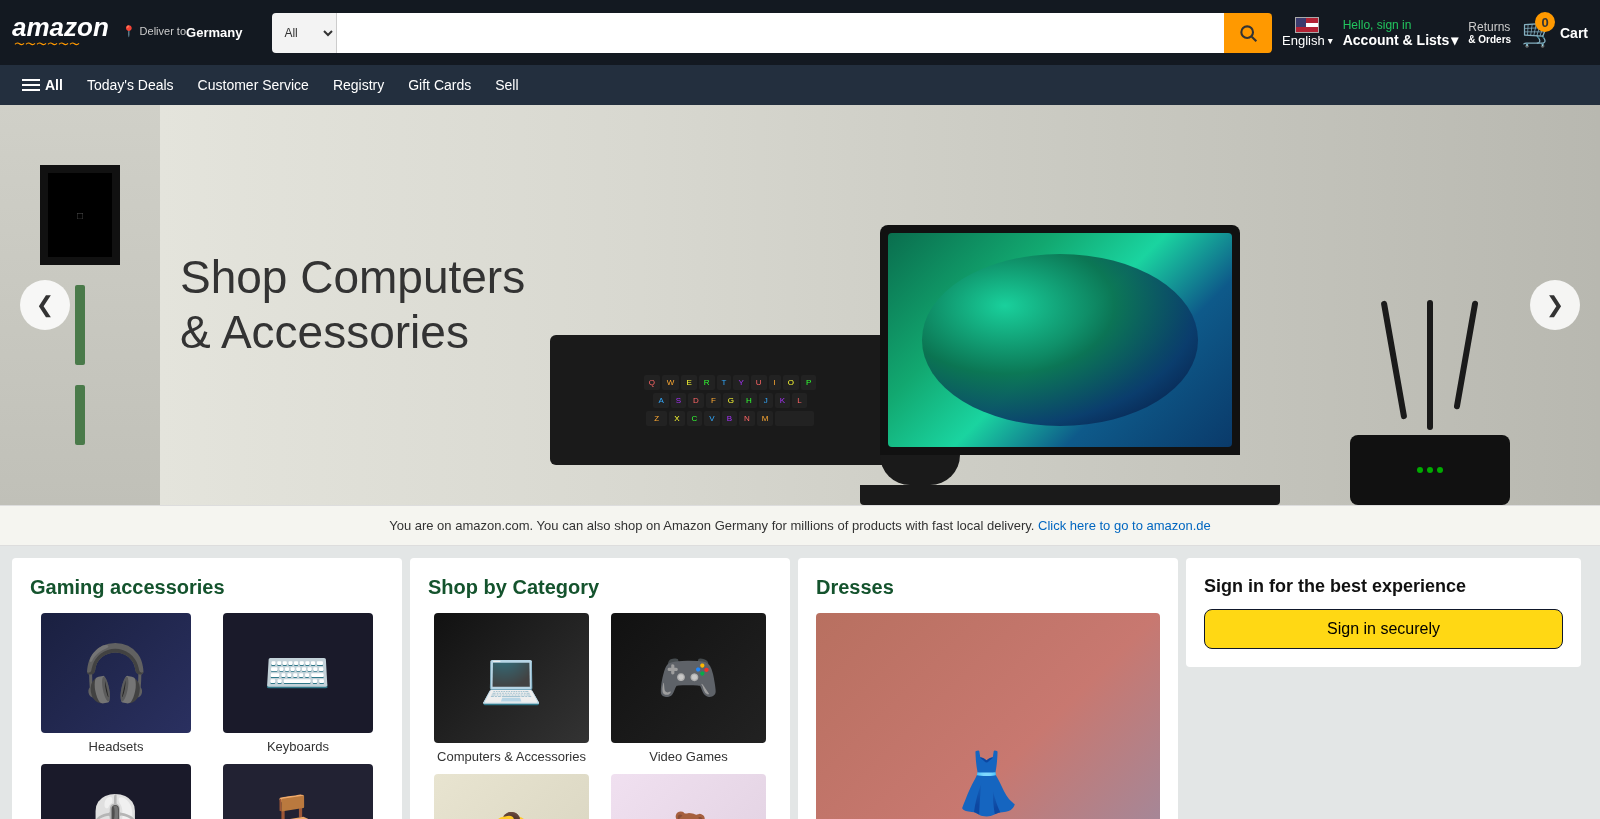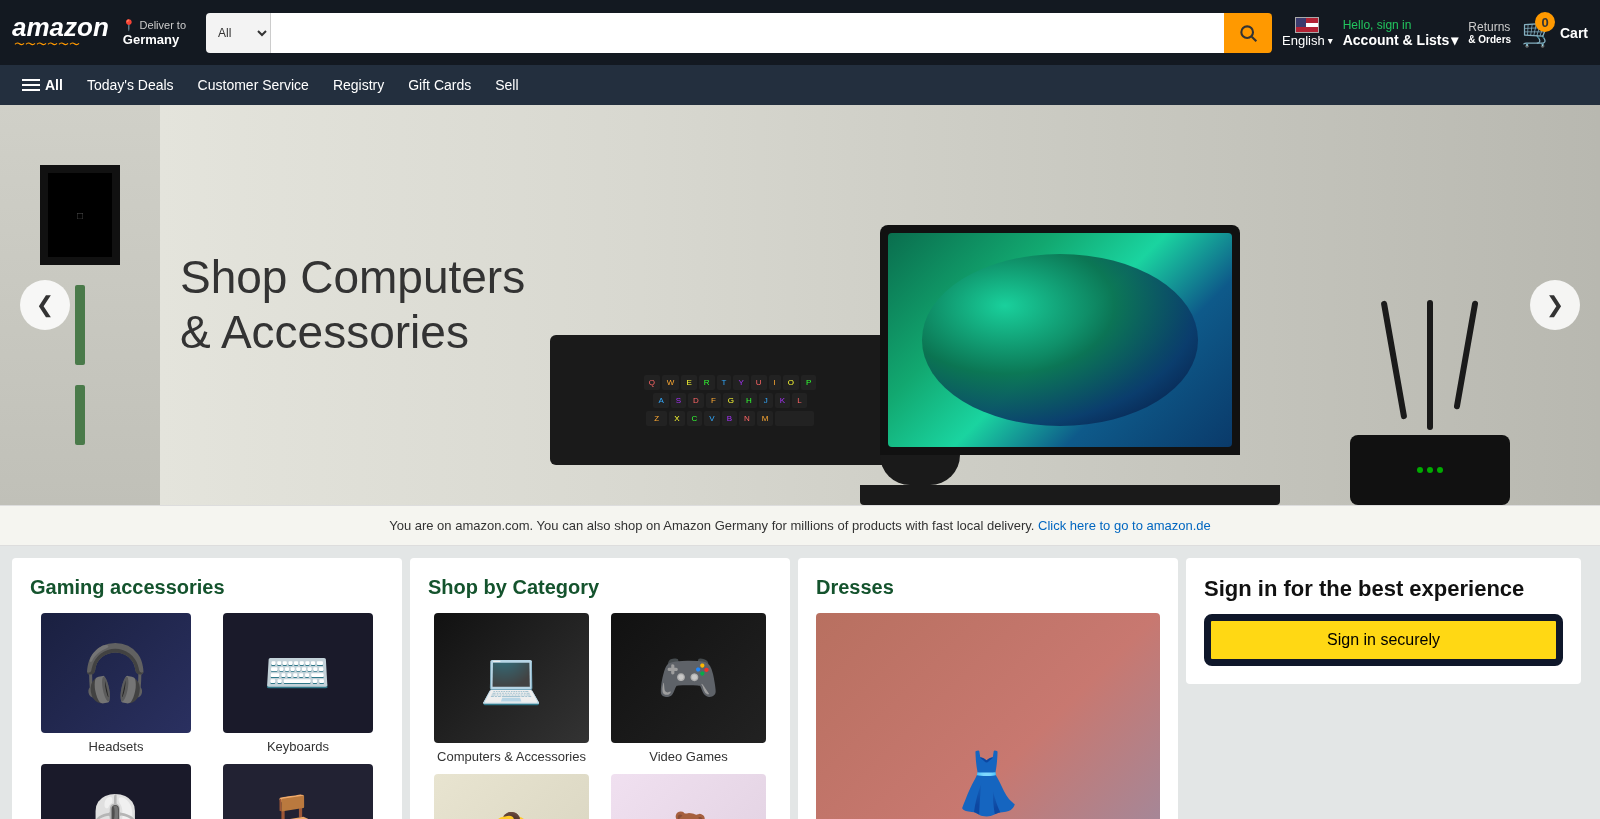--- a/index.html
+++ b/index.html
@@ -3,21 +3,21 @@
   <meta charset="utf-8">
   <style>
     * { margin: 0; padding: 0; box-sizing: border-box; }
     body { font-family: Arial, sans-serif; font-size: 14px; background: #fff; width: 1600px; overflow-x: hidden; }
 
     
     .header { background: #131921; display: flex; align-items: center; padding: 8px 12px; height: 65px; gap: 10px; }
     .logo-area { display: flex; flex-direction: column; align-items: flex-start; margin-right: 4px; }
     .logo-text { color: #fff; font-size: 26px; font-weight: bold; font-style: italic; line-height: 1; }
     .logo-smile { color: #FF9900; font-size: 11px; margin-top: -3px; margin-left: 2px; }
-    .deliver-area { display: flex; flex-direction: column; color: #ccc; font-size: 11px; margin-right: 10px; white-space: nowrap; cursor: pointer; }
+    .deliver-area { display: flex; flex-direction: row; color: #ccc; font-size: 11px; margin-right: 20px; white-space: nowrap; cursor: pointer; }
     .deliver-area .country { color: #fff; font-size: 13px; font-weight: bold; }
     .search-bar { flex: 1; display: flex; height: 40px; border-radius: 4px; overflow: hidden; }
     .search-category { background: #f3f3f3; border: none; padding: 0 8px; font-size: 12px; color: #333; cursor: pointer; border-right: 1px solid #ccc; min-width: 65px; }
     .search-input { flex: 1; border: none; padding: 0 12px; font-size: 15px; outline: none; }
     .search-btn { background: #FF9900; border: none; width: 48px; cursor: pointer; display: flex; align-items: center; justify-content: center; }
     .search-btn svg { width: 20px; height: 20px; fill: #333; }
     .lang-area { display: flex; flex-direction: column; align-items: center; color: #fff; font-size: 13px; cursor: pointer; }
     .lang-flag { width: 24px; height: 16px; background: linear-gradient(180deg, #B22234 33%, #fff 33%, #fff 66%, #B22234 66%); border: 1px solid #aaa; position: relative; }
     .lang-flag::before { content: ''; position: absolute; left: 0; top: 0; width: 10px; height: 9px; background: #3C3B6E; }
     .lang-row { display: flex; align-items: center; gap: 3px; }
@@ -71,22 +71,22 @@
     .category-item { display: flex; flex-direction: column; align-items: center; }
     .category-img { width: 155px; height: 130px; border-radius: 4px; display: flex; align-items: center; justify-content: center; overflow: hidden; font-size: 12px; text-align: center; }
     .category-label { font-size: 13px; color: #333; margin-top: 6px; text-align: center; }
     .computers-img { background: linear-gradient(135deg, #1a1a1a, #333); }
     .videogames-img { background: linear-gradient(135deg, #111, #222); }
     .baby-img { background: linear-gradient(135deg, #e8e4d0, #d8d4c0); }
     .toys-img { background: linear-gradient(135deg, #f0e8f0, #e0d8e0); }
 
     
     .signin-card { display: flex; flex-direction: column; gap: 12px; }
-    .signin-title { font-size: 22px; font-weight: bold; color: #111; }
-    .signin-btn { background: #FFD814; border: 7px solid #0f172a; border-radius: 8px; padding: 10px 20px; font-size: 16px; font-weight: normal; cursor: pointer; text-align: center; width: 100%; }
+    .signin-title { font-size: 18px; font-weight: bold; color: #111; }
+    .signin-btn { background: #FFD814; border: 1px solid #0f172a; border-radius: 8px; padding: 10px 20px; font-size: 16px; font-weight: normal; cursor: pointer; text-align: center; width: 100%; }
     .ship-promo { background: #00A8E0; border-radius: 4px; padding: 20px; color: #fff; }
     .ship-title { font-size: 22px; font-weight: bold; line-height: 1.3; margin-bottom: 8px; }
 
     .dress-clothes { display: flex; flex-direction: column; height: 340px; background: linear-gradient(135deg, #b87060 0%, #c87870 50%, #9090b0 100%); border-radius: 4px; align-items: center; justify-content: center; font-size: 60px; }
   </style>
 </head>
 <body>
 
 <header class="header">
   <div class="logo-area">

